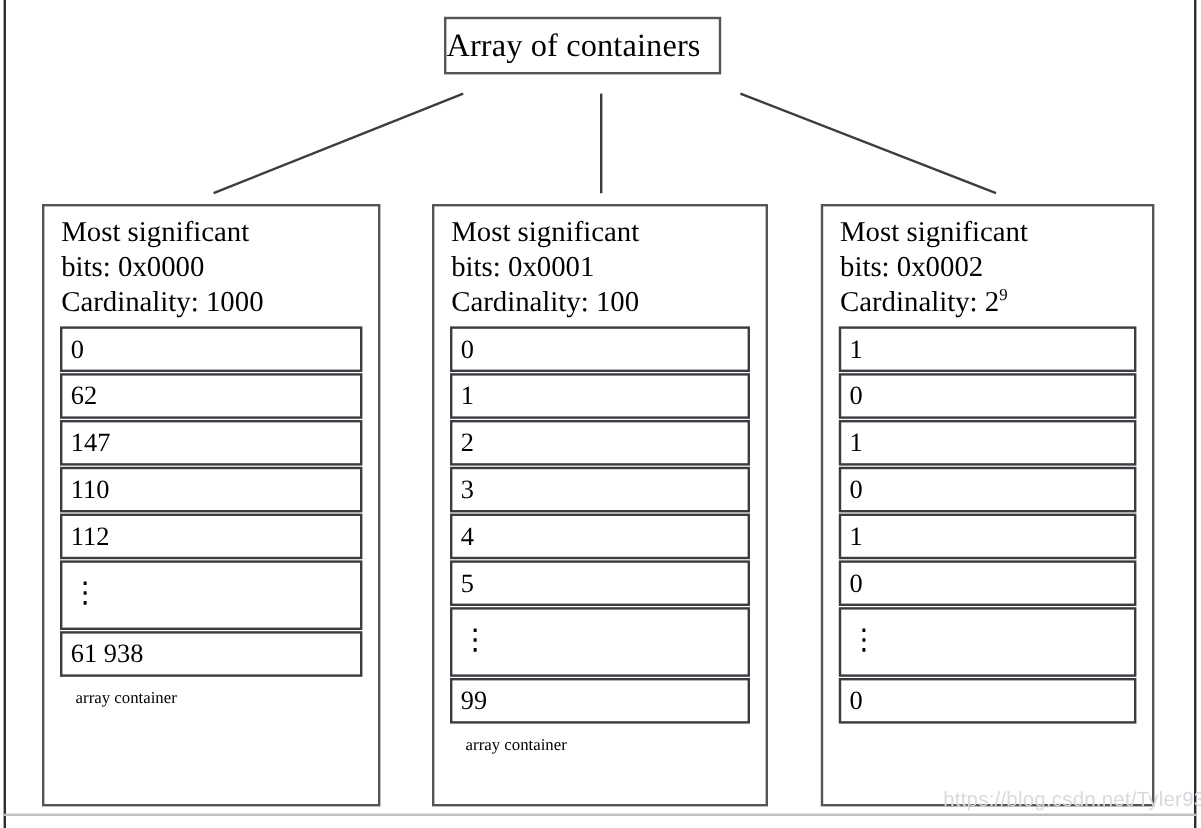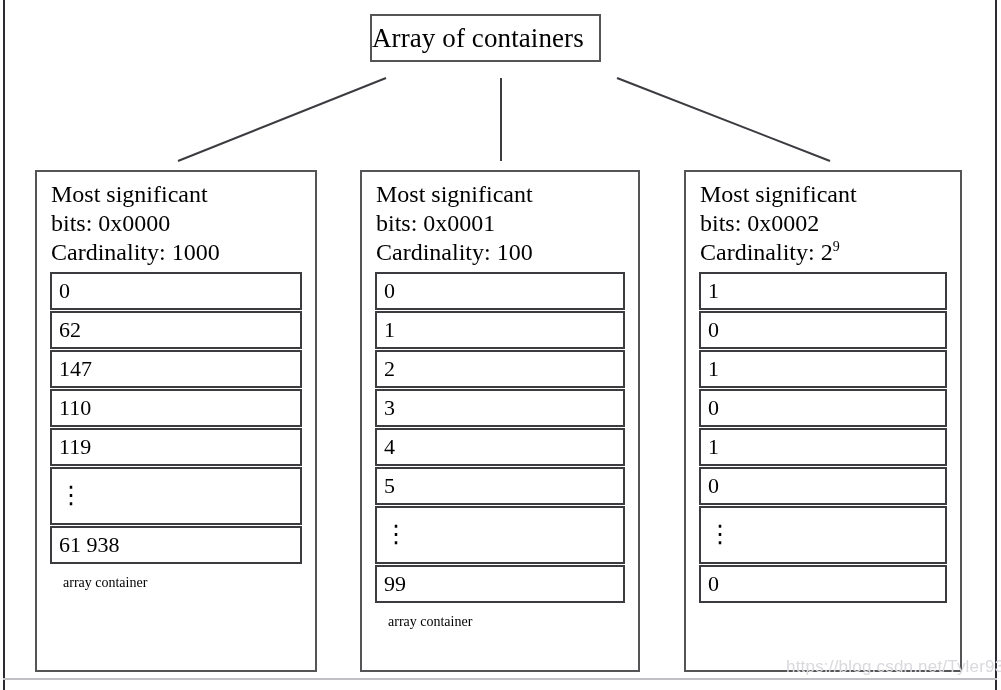--- a/index.html
+++ b/index.html
@@ -161,21 +161,21 @@
 
   <div class="container-box c1">
     <div class="container-header">Most significant
 bits: 0x0000
 Cardinality: 1000</div>
     <div class="cells">
       <div class="cell">0</div>
       <div class="cell">62</div>
       <div class="cell">147</div>
       <div class="cell">110</div>
-      <div class="cell">119</div>
+      <div class="cell">112</div>
       <div class="cell ellipsis">
           <span class="dots">⋮</span>
         </div>
       <div class="cell">61 938</div>
     </div>
     <div class="container-footer">array container</div>
   </div>
 
   <div class="container-box c2">
     <div class="container-header">Most significant

